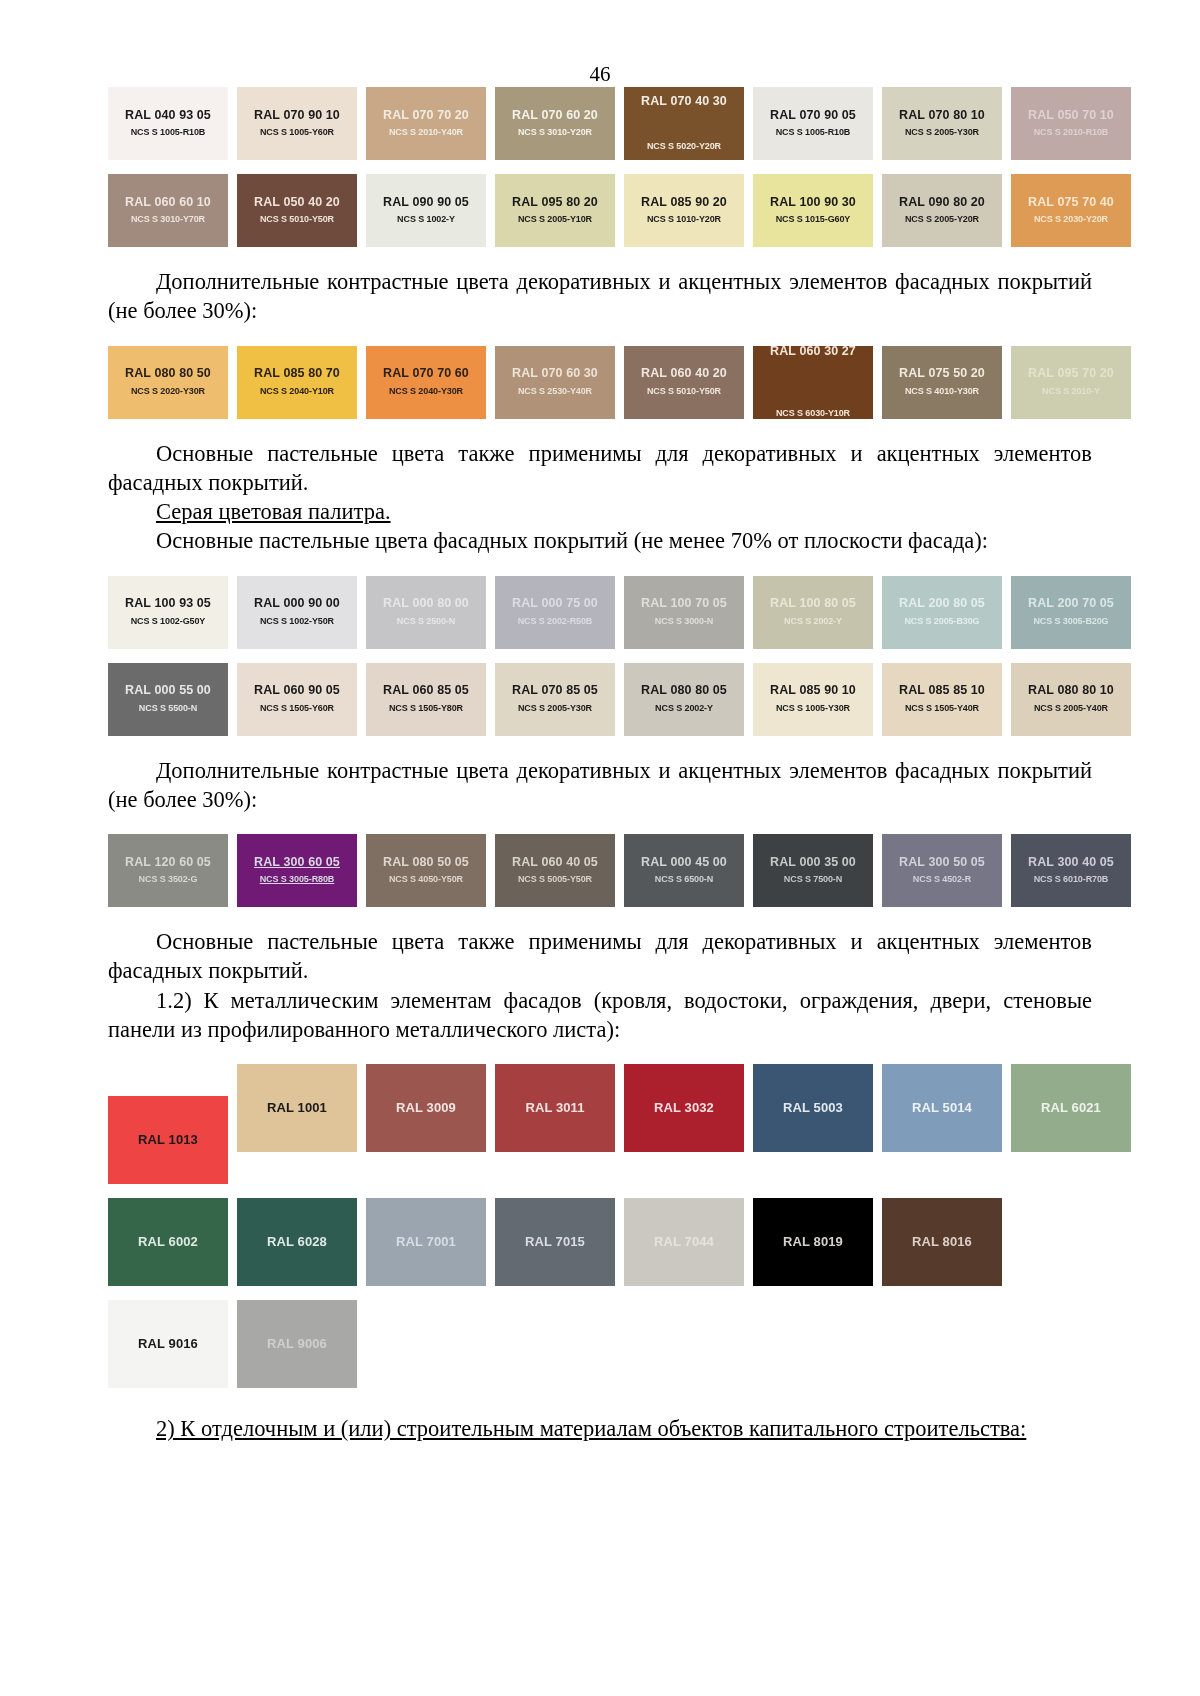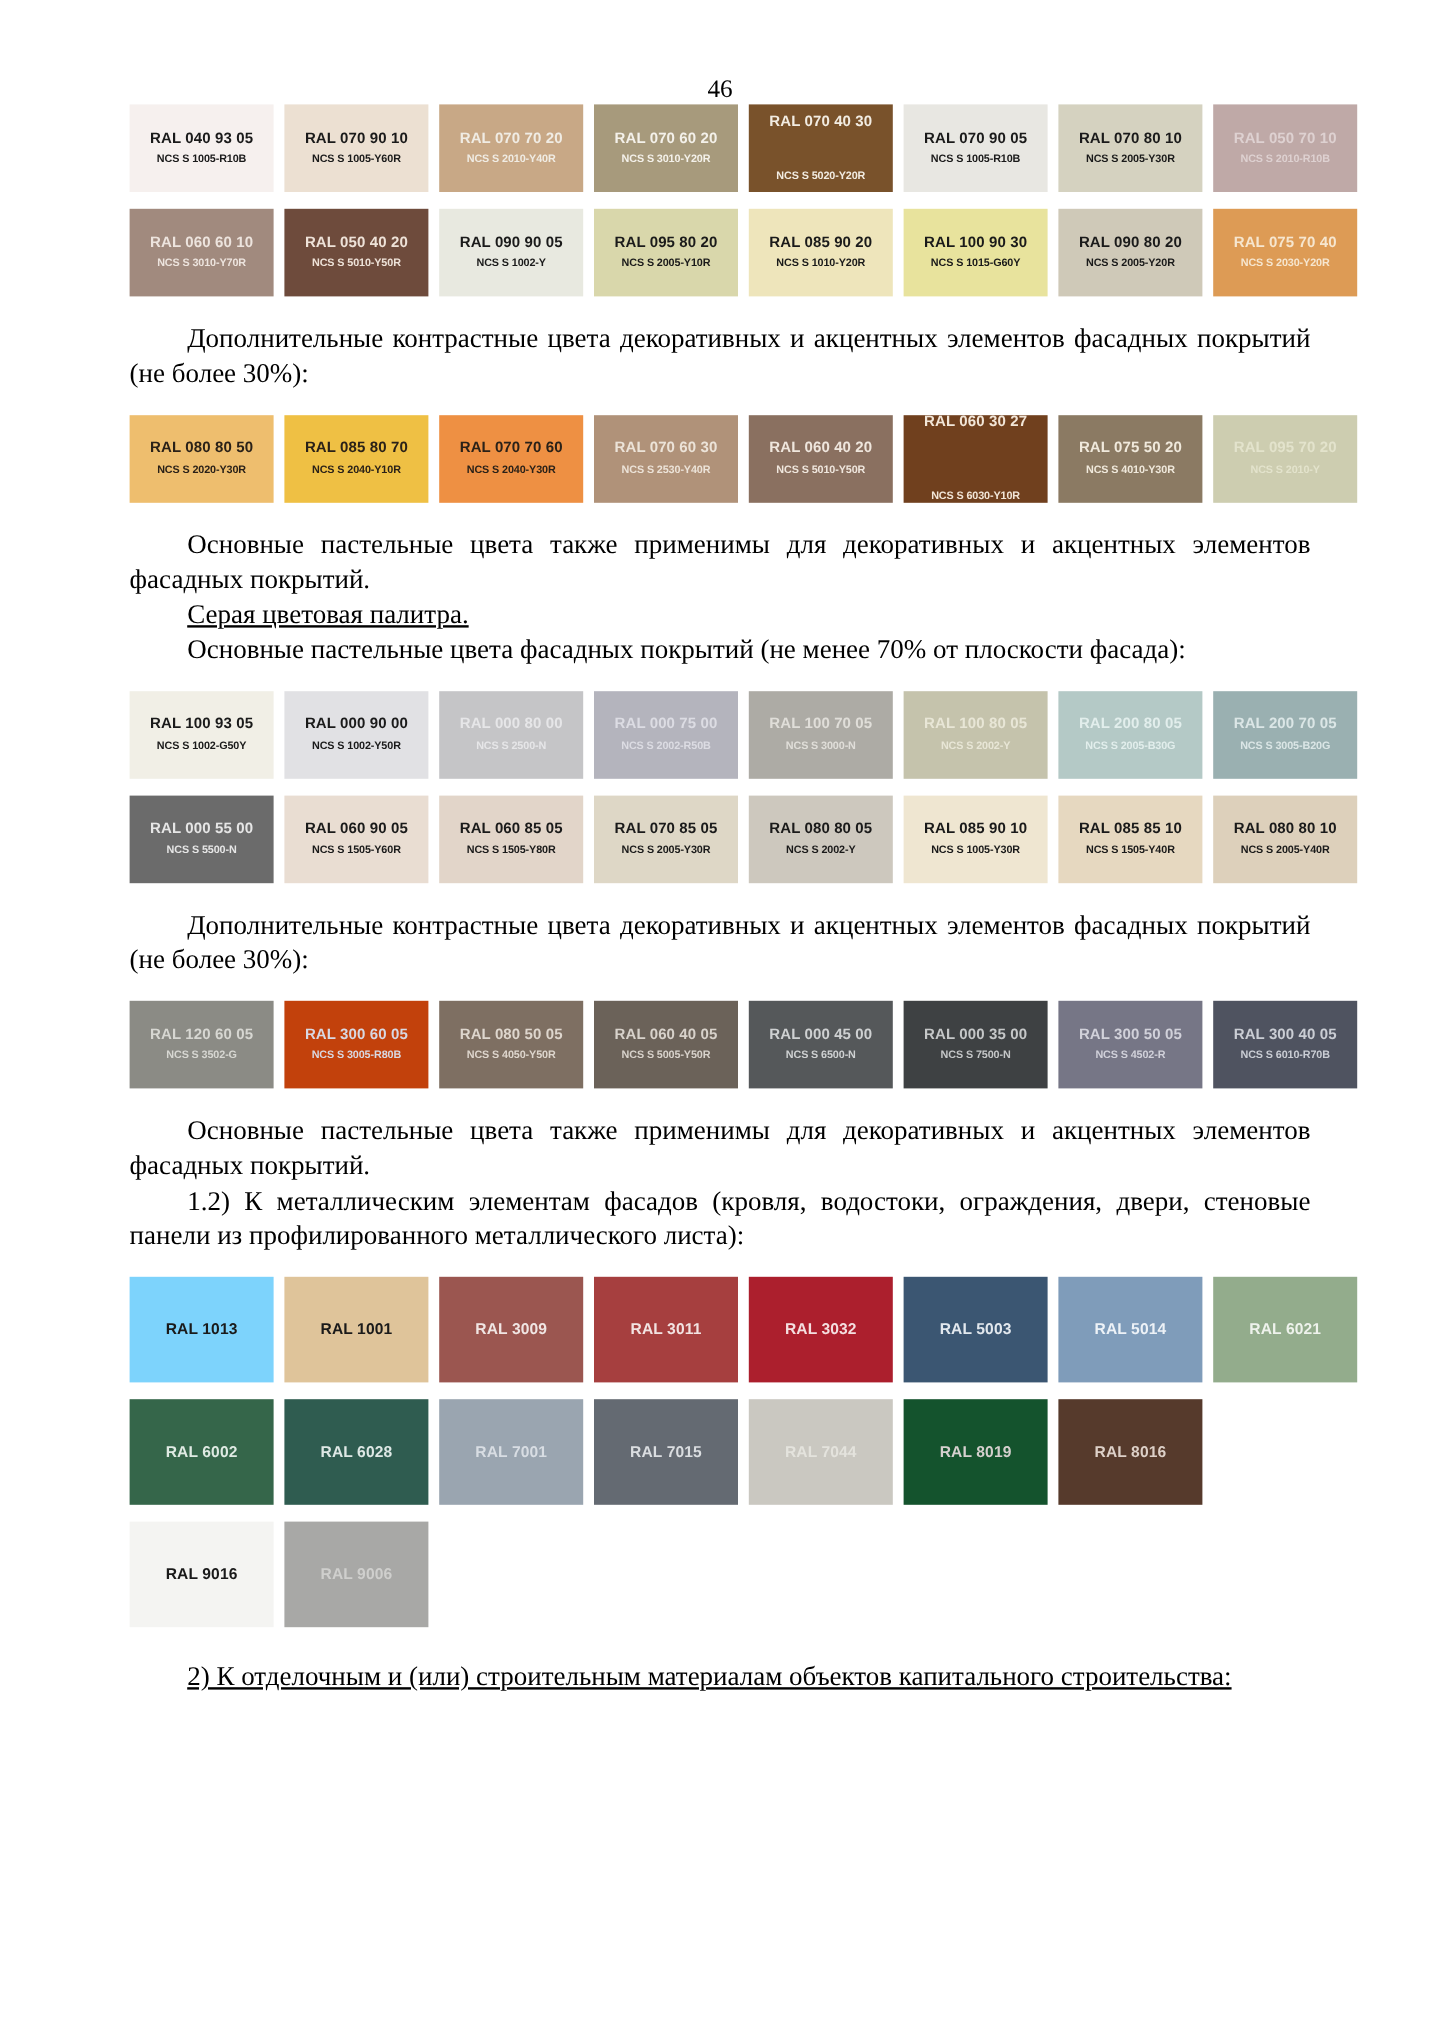--- a/index.html
+++ b/index.html
@@ -384,21 +384,21 @@
     <div class="spacer-md"></div>
 
     <div class="swatch-row">
         <div class="swatch-block">
           <div class="swatch" style="background: rgb(139, 139, 133); color: rgb(215, 215, 210);">
             <div class="ral">RAL 120 60 05</div>
             <div class="ncs">NCS S 3502-G</div>
           </div>
         </div>
         <div class="swatch-block">
-          <div class="swatch" style="background: #c2410c; color: rgb(216, 216, 226);">
+          <div class="swatch" style="background: #701a75; color: rgb(216, 216, 226); text-decoration: underline;">
             <div class="ral">RAL 300 60 05</div>
             <div class="ncs">NCS S 3005-R80B</div>
           </div>
         </div>
         <div class="swatch-block">
           <div class="swatch" style="background: rgb(126, 111, 98); color: rgb(222, 214, 205);">
             <div class="ral">RAL 080 50 05</div>
             <div class="ncs">NCS S 4050-Y50R</div>
           </div>
         </div>
@@ -436,21 +436,21 @@
 
     <div class="spacer-md"></div>
 
     <p class="para justify-all">Основные пастельные цвета также применимы для декоративных и акцентных элементов фасадных покрытий.</p>
     <p class="para justify-all">1.2) К металлическим элементам фасадов (кровля, водостоки, ограждения, двери, стеновые панели из профилированного металлического листа):</p>
 
     <div class="spacer-md"></div>
 
     <div class="swatch-row">
         <div class="swatch-block">
-          <div class="swatch metal" style="background: #7dd3fc; color: rgb(26, 26, 26);">
+          <div class="swatch metal" style="background: #ef4444; color: rgb(26, 26, 26); margin-top: 32px;">
             <div class="ral">RAL 1013</div>
           </div>
         </div>
         <div class="swatch-block">
           <div class="swatch metal" style="background: rgb(223, 196, 154); color: rgb(26, 26, 26);">
             <div class="ral">RAL 1001</div>
           </div>
         </div>
         <div class="swatch-block">
           <div class="swatch metal" style="background: rgb(155, 86, 80); color: rgb(240, 229, 227);">
@@ -504,21 +504,21 @@
           <div class="swatch metal" style="background: rgb(100, 106, 114); color: rgb(218, 221, 224);">
             <div class="ral">RAL 7015</div>
           </div>
         </div>
         <div class="swatch-block">
           <div class="swatch metal" style="background: rgb(202, 200, 193); color: rgb(228, 227, 221);">
             <div class="ral">RAL 7044</div>
           </div>
         </div>
         <div class="swatch-block">
-          <div class="swatch metal" style="background: #14532d; color: rgb(213, 208, 206);">
+          <div class="swatch metal" style="background: #000000; color: rgb(213, 208, 206);">
             <div class="ral">RAL 8019</div>
           </div>
         </div>
         <div class="swatch-block">
           <div class="swatch metal" style="background: rgb(86, 58, 44); color: rgb(221, 208, 200);">
             <div class="ral">RAL 8016</div>
           </div>
         </div>
       </div>
     <div class="row-gap"></div>

